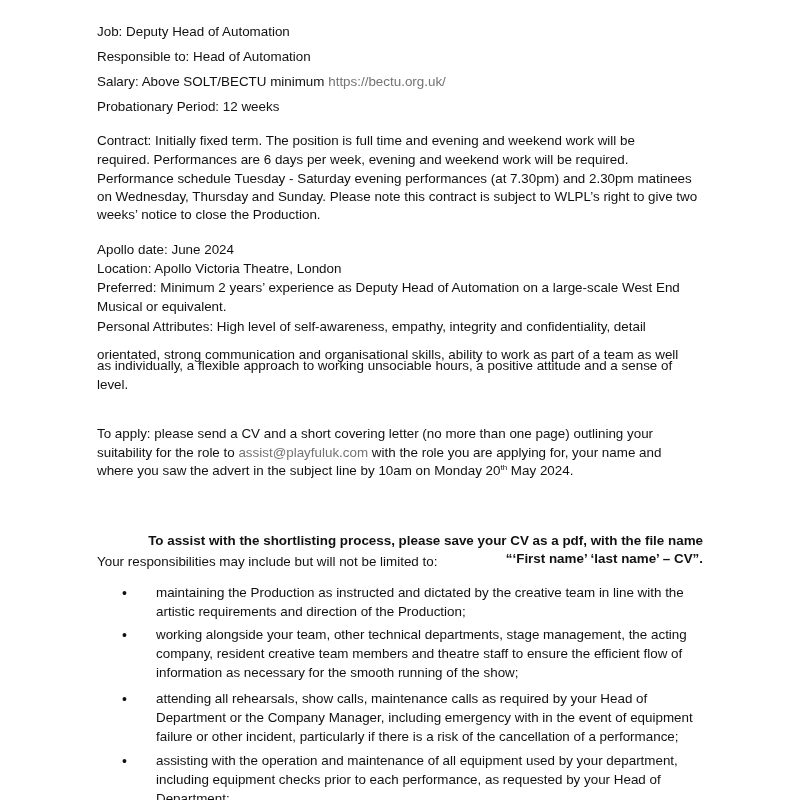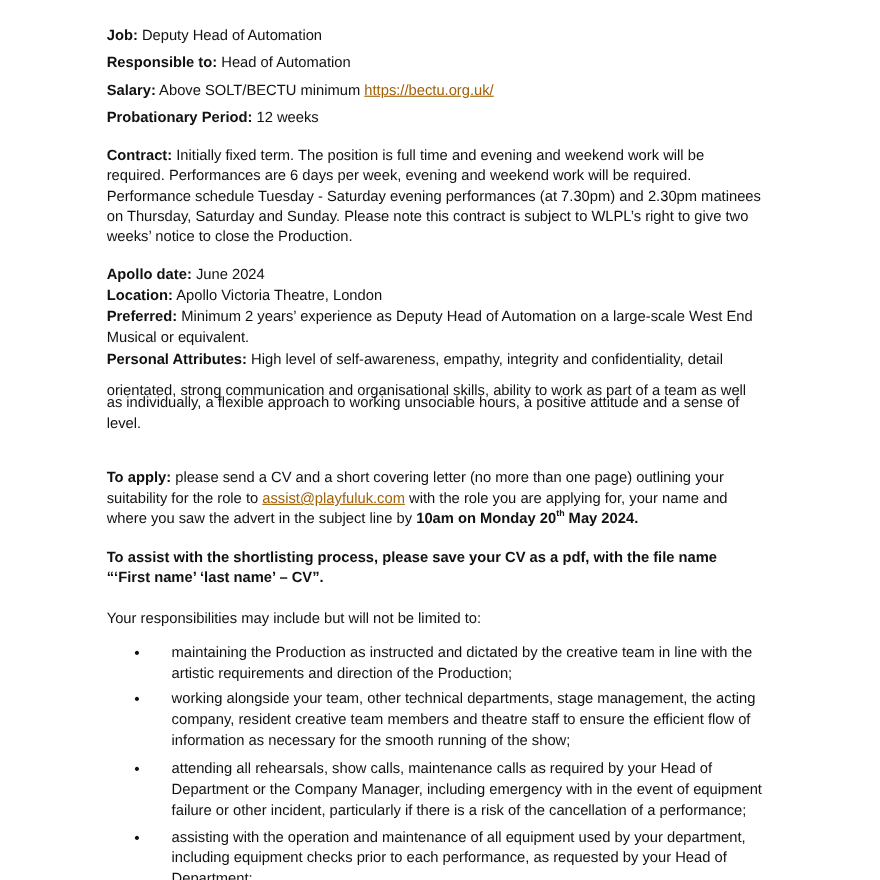--- a/index.html
+++ b/index.html
@@ -1,40 +1,40 @@
 <!DOCTYPE html>
 <html><head>
 <meta charset="utf-8">
 <style>
   html, body { margin: 0; padding: 0; background: #ffffff; }
   body { width: 800px; height: 800px; overflow: hidden; position: relative;
          font-family: "Liberation Sans", sans-serif; color: #111111; font-size: 13.4px; }
   .page { position: absolute; left: 97px; top: 0; width: 620px; }
   .line { position: absolute; left: 0; white-space: nowrap; line-height: 18px; }
-  b { font-weight: bold; }
-  a { color: #a16207; text-decoration: underline; }
-  .center { left: 0; width: 606px; text-align: left; font-weight: bold; }
+  b { font-weight: normal; }
+  a { color: #737373; }
+  .center { left: 0; width: 606px; text-align: right; font-weight: bold; margin-top: 34px; }
   .bullet { position: absolute; left: 25px; font-size: 14px; line-height: 18px; }
   .bl { position: absolute; left: 47px; white-space: nowrap; line-height: 18px; margin-left: 12px; }
   sup { font-size: 8px; line-height: 0; }
 </style>
 </head>
 <body>
 
 <div class="page">
   <div class="line" style="top:23px"><b>Job:</b> <span>Deputy Head of Automation</span></div>
   <div class="line" style="top:48px"><b>Responsible to:</b> <span>Head of Automation</span></div>
   <div class="line" style="top:73px"><b>Salary:</b> <span>Above SOLT/BECTU minimum</span> <a>https://bectu.org.uk/</a></div>
   <div class="line" style="top:98px"><b>Probationary Period:</b> <span>12 weeks</span></div>
 
   <div>
     <div class="line" style="top:132px"><b>Contract:</b> <span>Initially fixed term. The position is full time and evening and weekend work will be</span></div>
     <div class="line" style="top:151px">required. Performances are 6 days per week, evening and weekend work will be required.</div>
     <div class="line" style="top:170px">Performance schedule Tuesday - Saturday evening performances (at 7.30pm) and 2.30pm matinees</div>
-    <div class="line" style="top:188px">on Thursday, Saturday and Sunday. Please note this contract is subject to WLPL’s right to give two</div>
+    <div class="line" style="top:188px">on Wednesday, Thursday and Sunday. Please note this contract is subject to WLPL’s right to give two</div>
     <div class="line" style="top:206px">weeks’ notice to close the Production.</div>
   </div>
 
   <div>
     <div class="line" style="top:241px"><b>Apollo date:</b> <span>June 2024</span></div>
     <div class="line" style="top:260px"><b>Location:</b> <span>Apollo Victoria Theatre, London</span></div>
     <div class="line" style="top:279px"><b>Preferred:</b> <span>Minimum 2 years’ experience as Deputy Head of Automation on a large-scale West End</span></div>
     <div class="line" style="top:298px">Musical or equivalent.</div>
     <div class="line" style="top:318px"><b>Personal Attributes:</b> <span>High level of self-awareness, empathy, integrity and confidentiality, detail</span></div>
     <div class="line" style="top:346px">orientated, strong communication and organisational skills, ability to work as part of a team as well</div>

